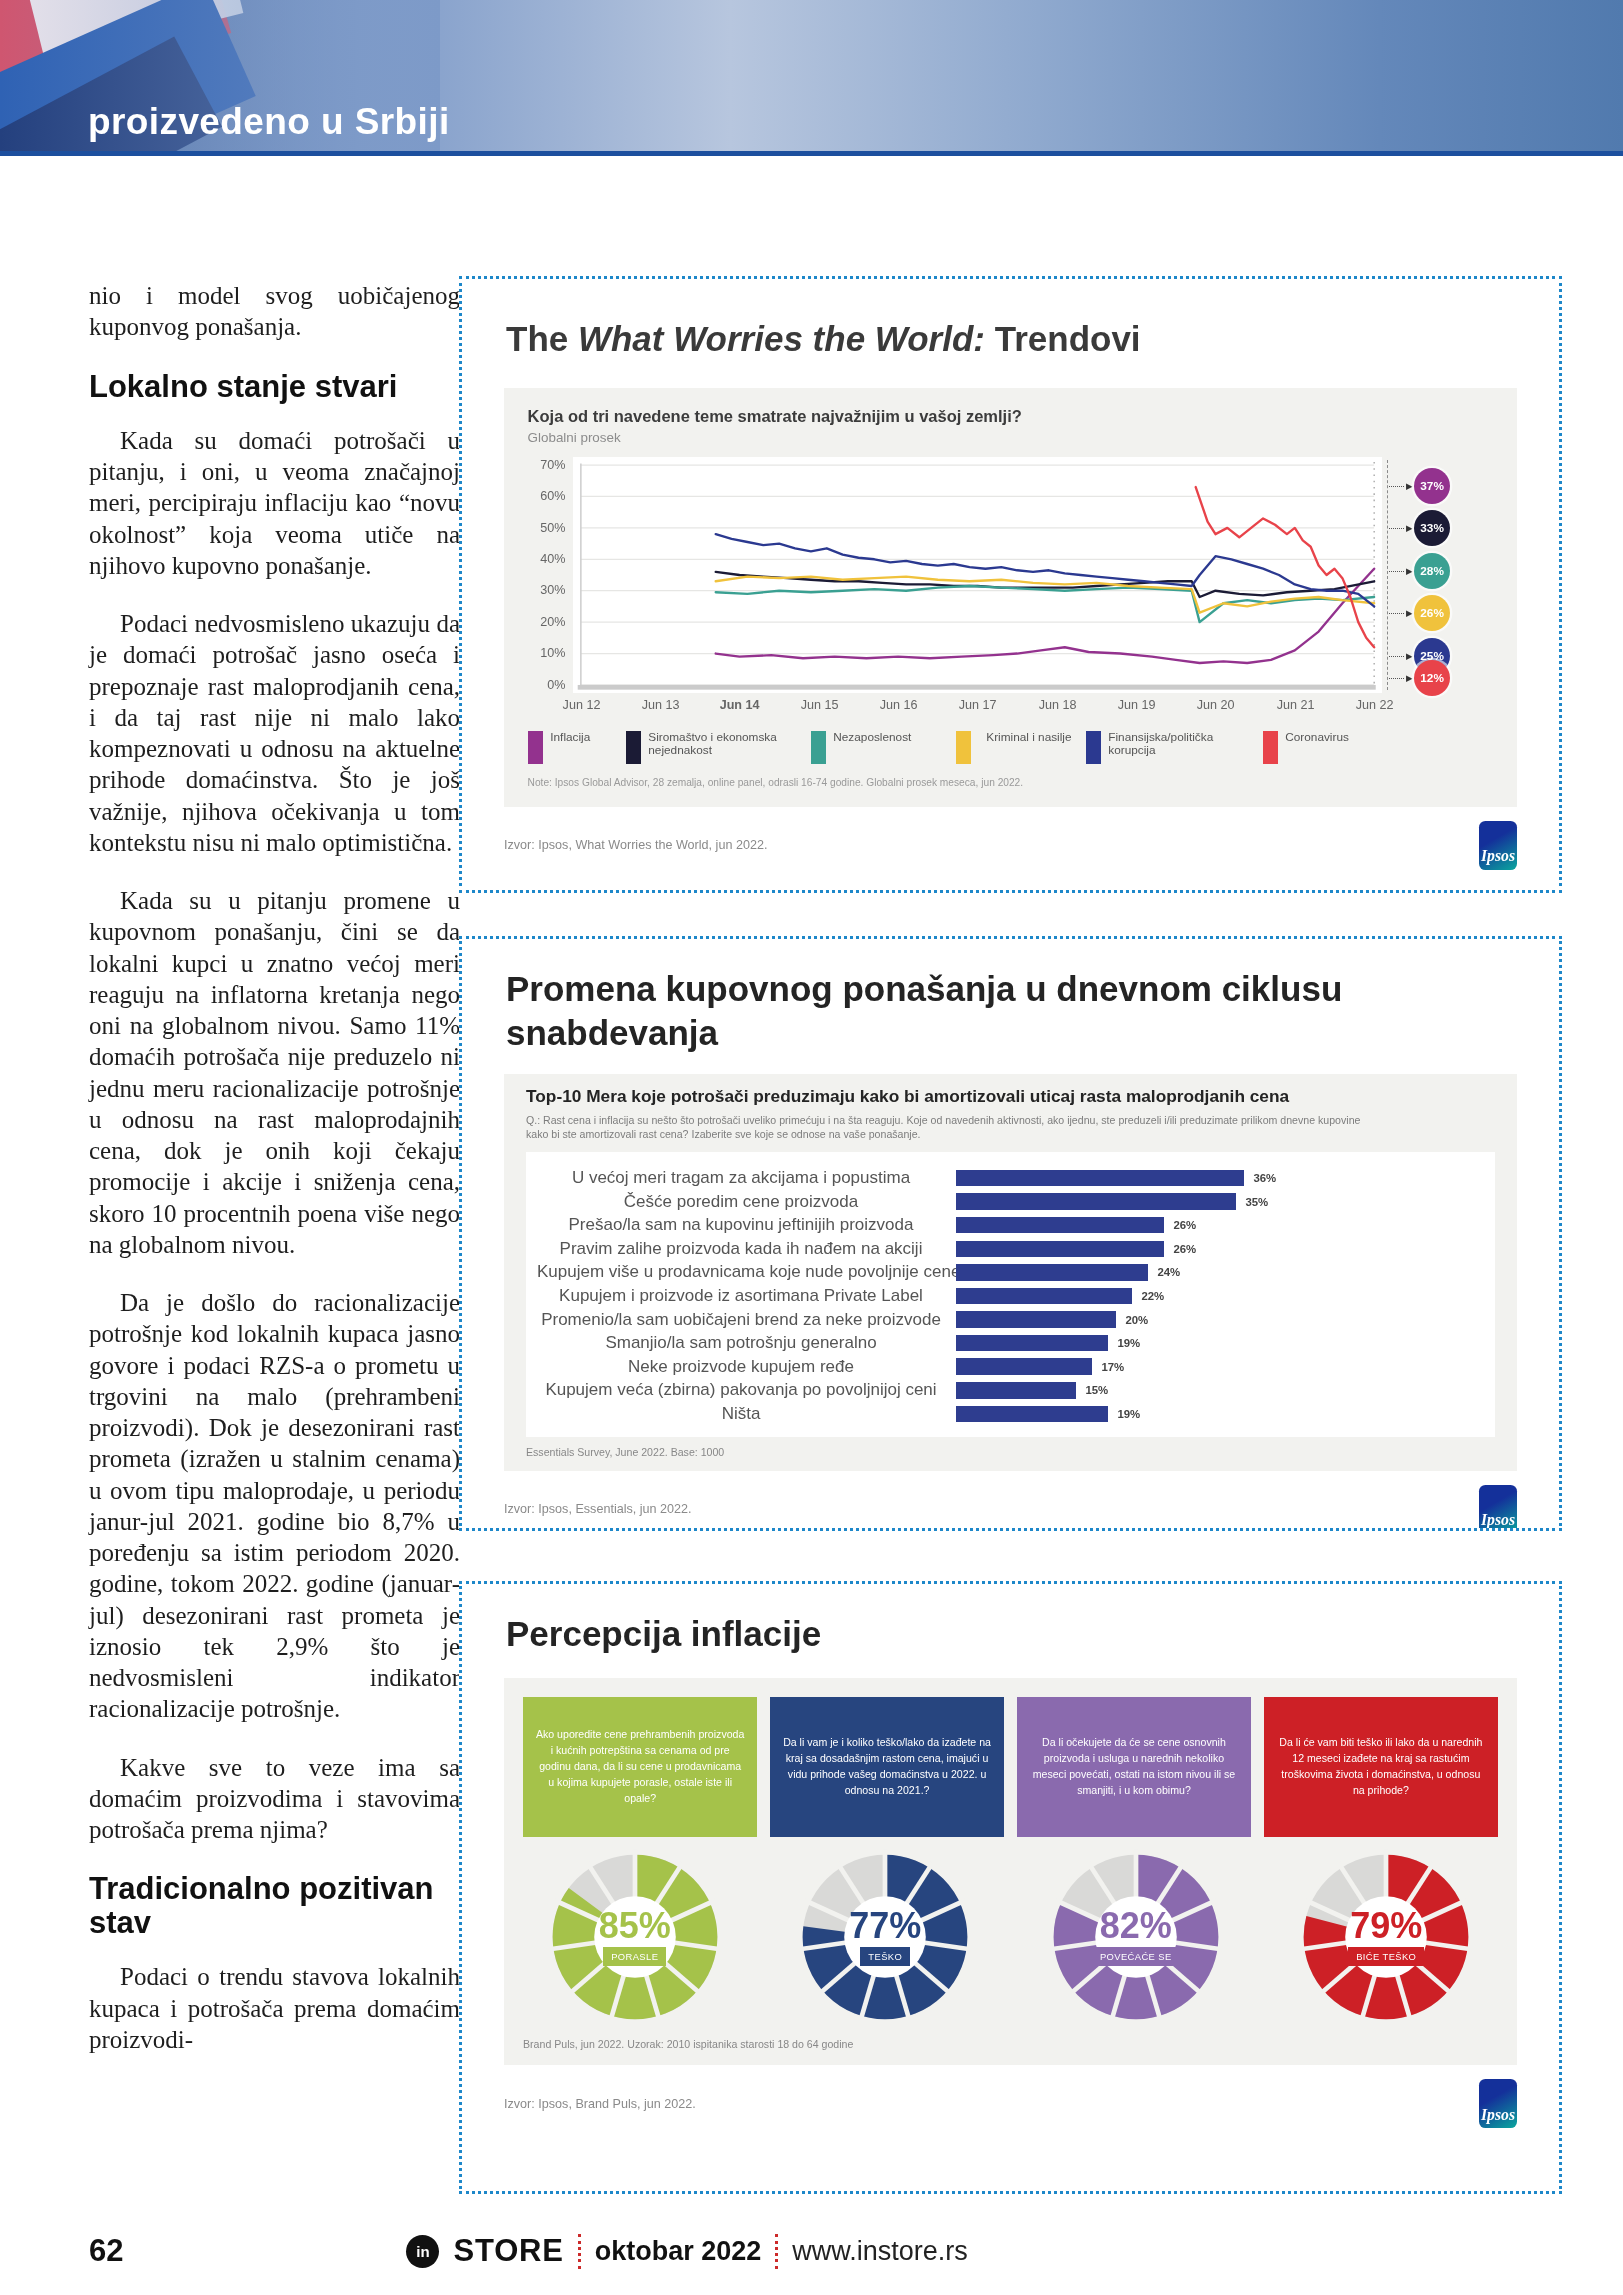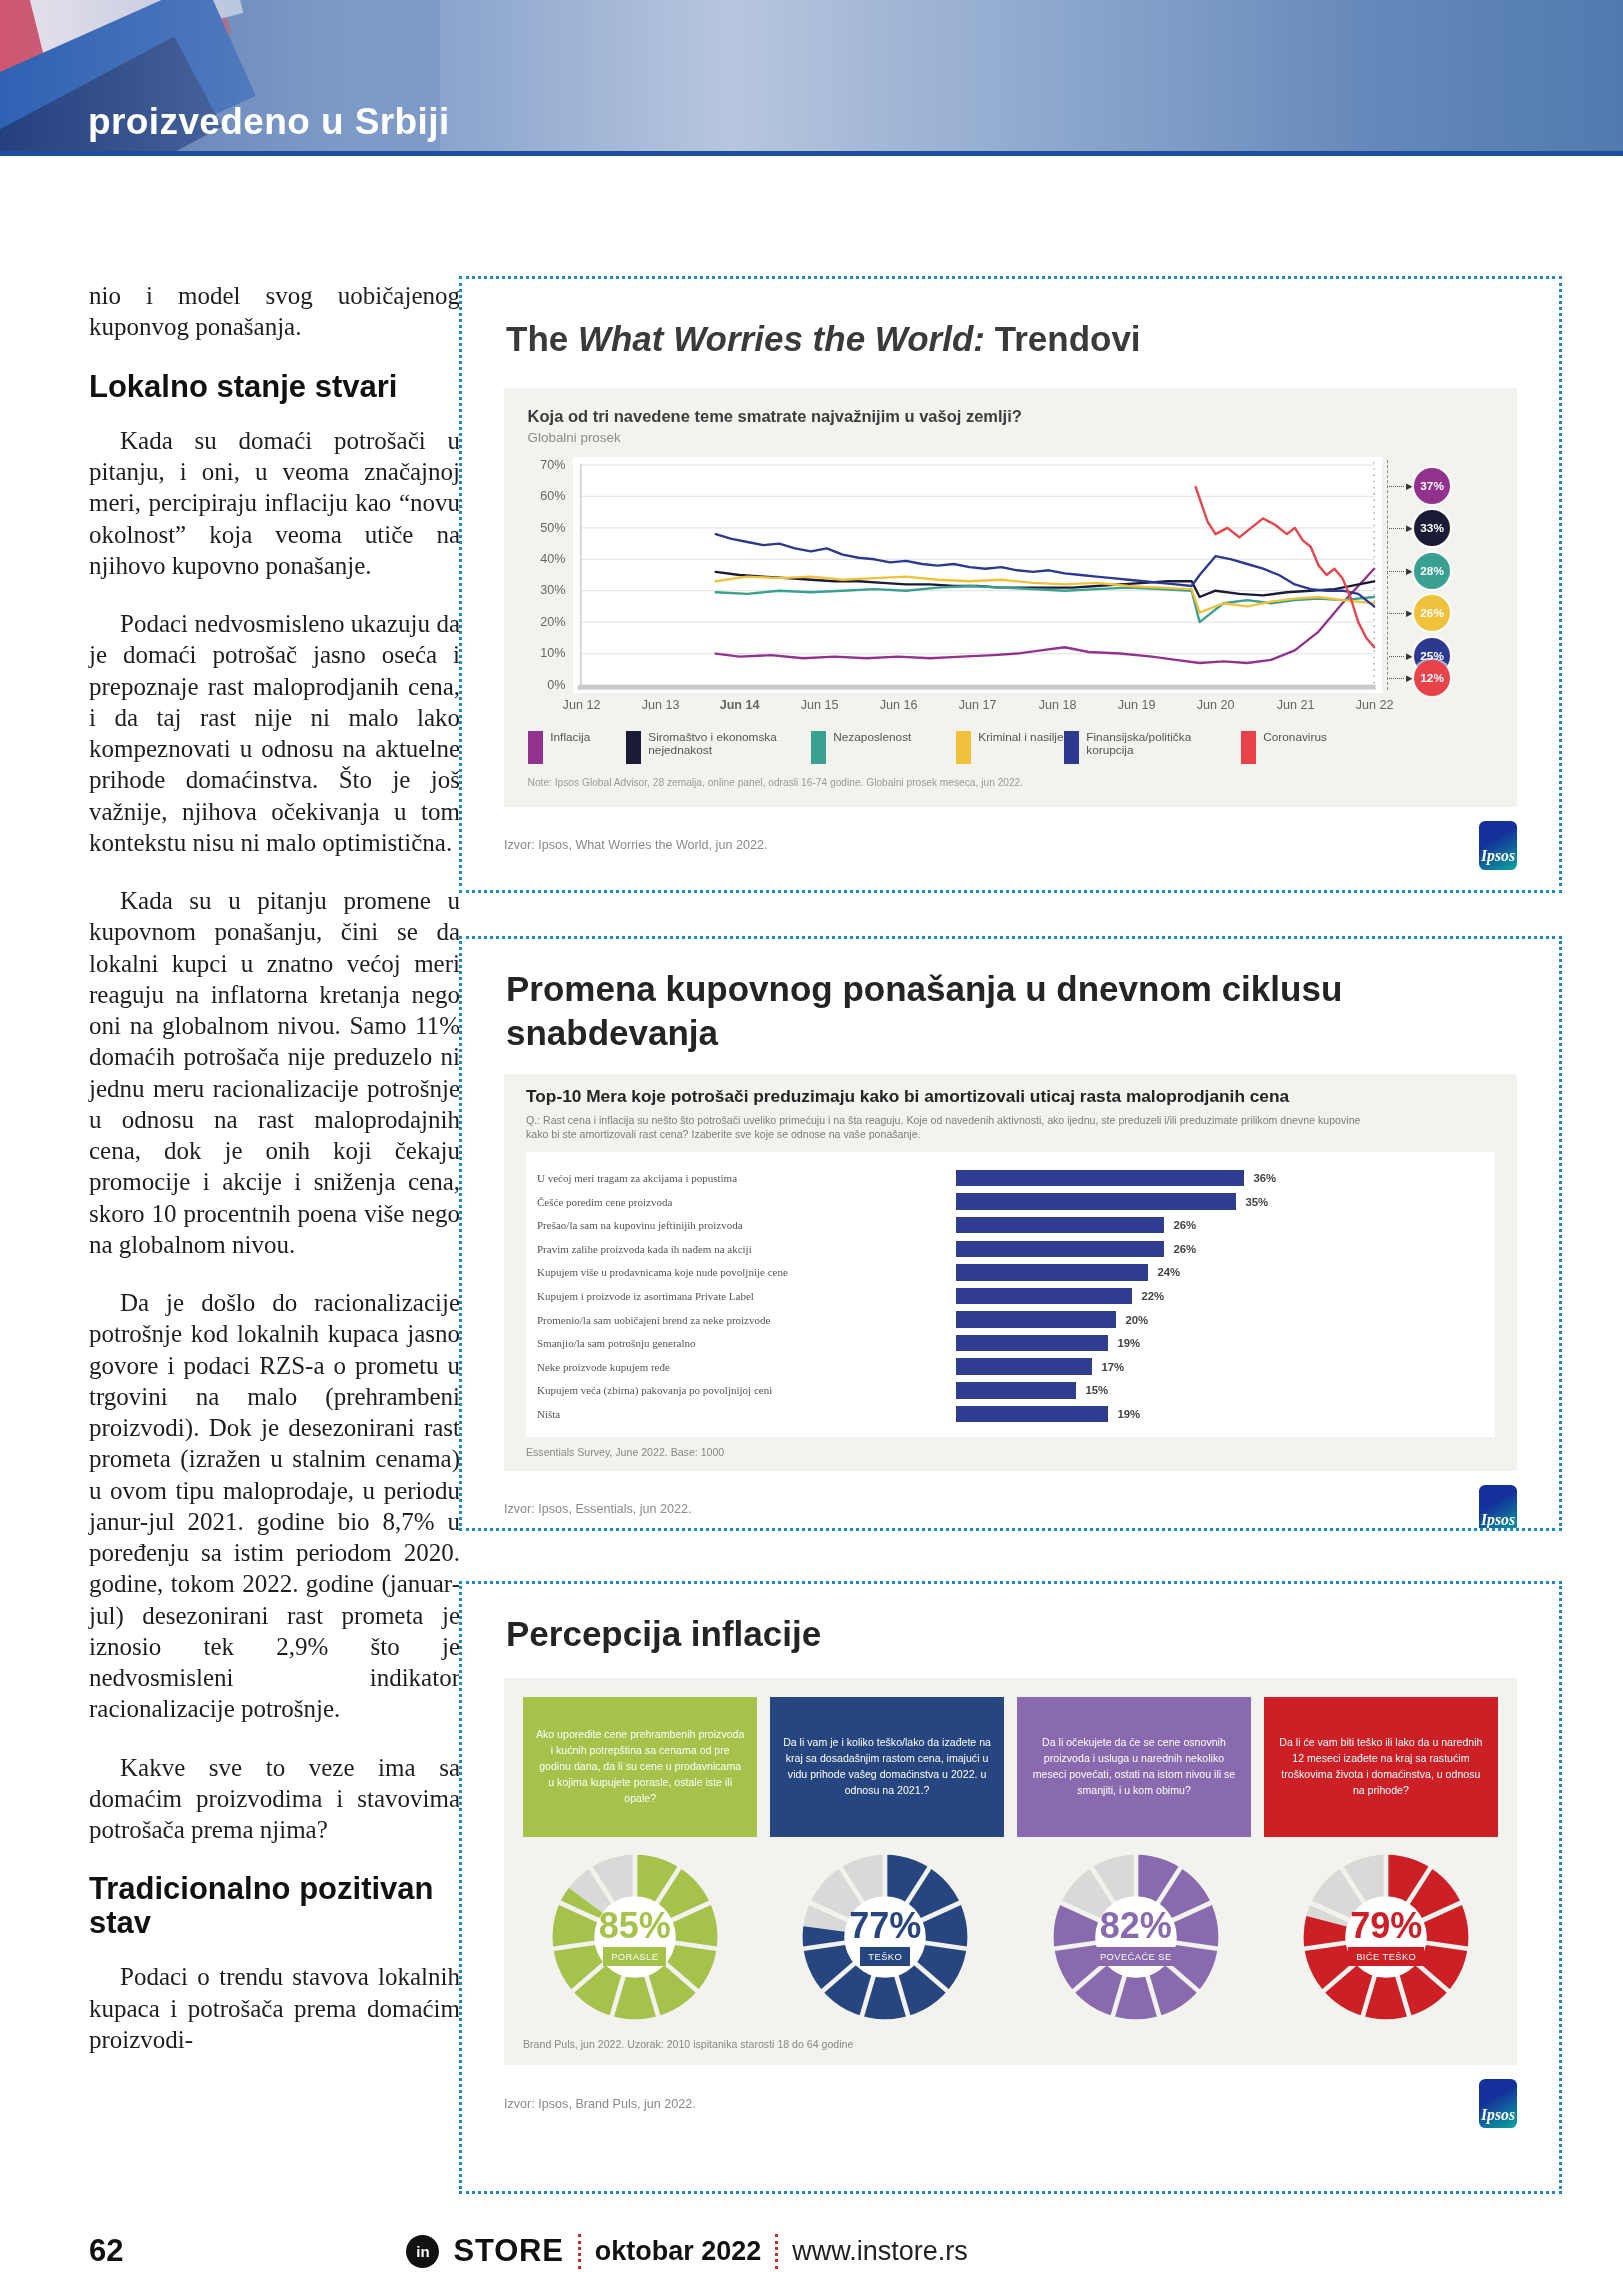--- a/index.html
+++ b/index.html
@@ -68,22 +68,22 @@
          color:#fff;display:flex;align-items:flex-end;justify-content:center;
          font-family:"Liberation Serif",serif;font-style:italic;font-weight:700;font-size:15.7px;
          padding-bottom:4.7px;box-sizing:border-box;}
 
   
   .panel2{background:#f2f2ef;margin:19px 42px 0;padding:12.6px 22px;}
   .p2-title{font-size:17.3px;font-weight:700;color:#242424;}
   .p2-q{font-size:10.6px;color:#7d7d7d;margin-top:5.5px;line-height:1.35;}
   .barchart{background:#fff;margin-top:11px;padding:14px 11px 11px;}
   .brow{display:flex;align-items:center;height:23.6px;}
-  .blabel{width:408px;text-align:left;padding-right:11px;font-size:11px;color:#555;
-          flex:none;white-space:nowrap;font-family:Liberation Serif, serif;}
+  .blabel{width:408px;text-align:center;padding-right:11px;font-size:17px;color:#555;
+          flex:none;white-space:nowrap;}
   .bbar{height:16.5px;background:#2e3d8f;flex:none;}
   .bval{margin-left:9.4px;font-size:11.4px;color:#444;font-weight:700;}
   .base-note{font-size:10.6px;color:#888;margin-top:9.4px;}
 
   
   .panel3{background:#f2f2ef;margin:22px 42px 0;padding:19px 19px 15.7px;}
   .cards{display:flex;gap:12.6px;}
   .card{flex:1;height:140px;padding:11px 12.6px;box-sizing:border-box;color:#fff;
         font-size:10.6px;line-height:1.5;text-align:center;
         display:flex;align-items:center;justify-content:center;}
@@ -223,21 +223,21 @@
             <span>Inflacija</span>
           </div>
           <div class="li" style="width: 185px;">
             <span class="sw" style="background: rgb(27, 27, 53);"></span>
             <span>Siromaštvo i ekonomska nejednakost</span>
           </div>
           <div class="li" style="width: 145px;">
             <span class="sw" style="background: rgb(58, 160, 146);"></span>
             <span>Nezaposlenost</span>
           </div>
-          <div class="li" style="width: 108px;">
+          <div class="li" style="width: 130px; gap: 8px;">
             <span class="sw" style="background: rgb(240, 194, 60);"></span>
             <span>Kriminal i nasilje</span>
           </div>
           <div class="li" style="width: 177px;">
             <span class="sw" style="background: rgb(43, 57, 144);"></span>
             <span>Finansijska/politička korupcija</span>
           </div>
           <div class="li" style="width: 98px;">
             <span class="sw" style="background: rgb(232, 67, 74);"></span>
             <span>Coronavirus</span>

